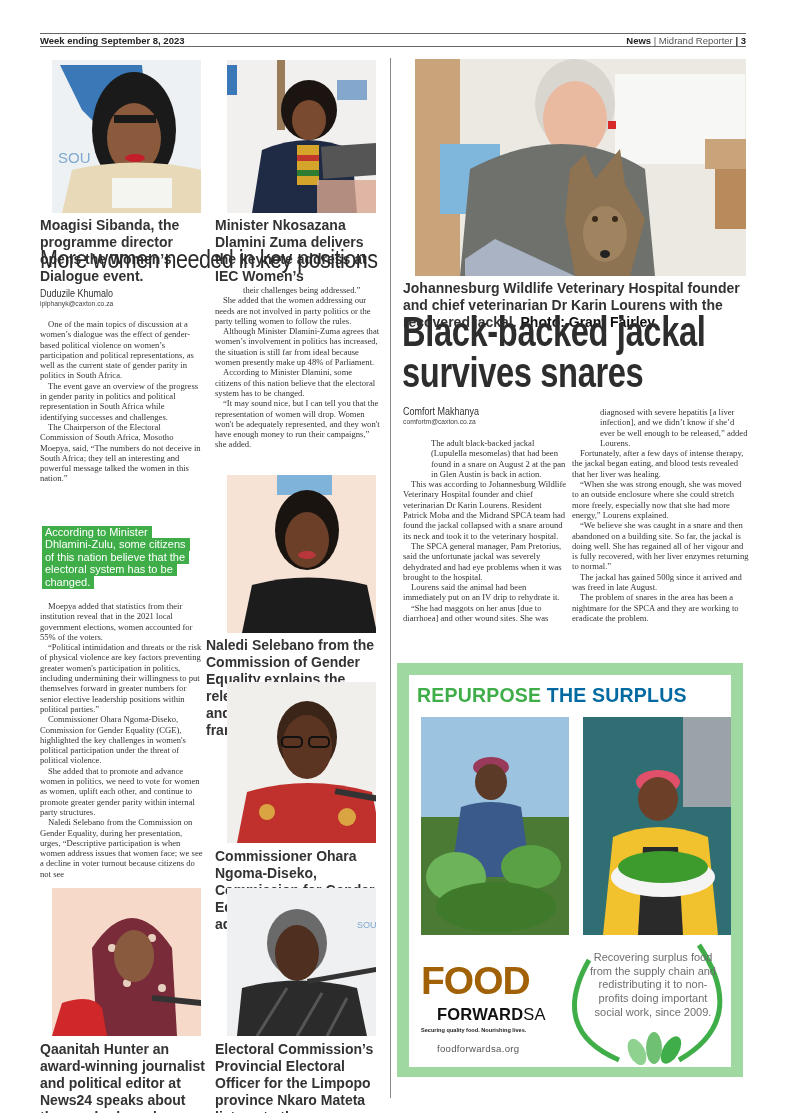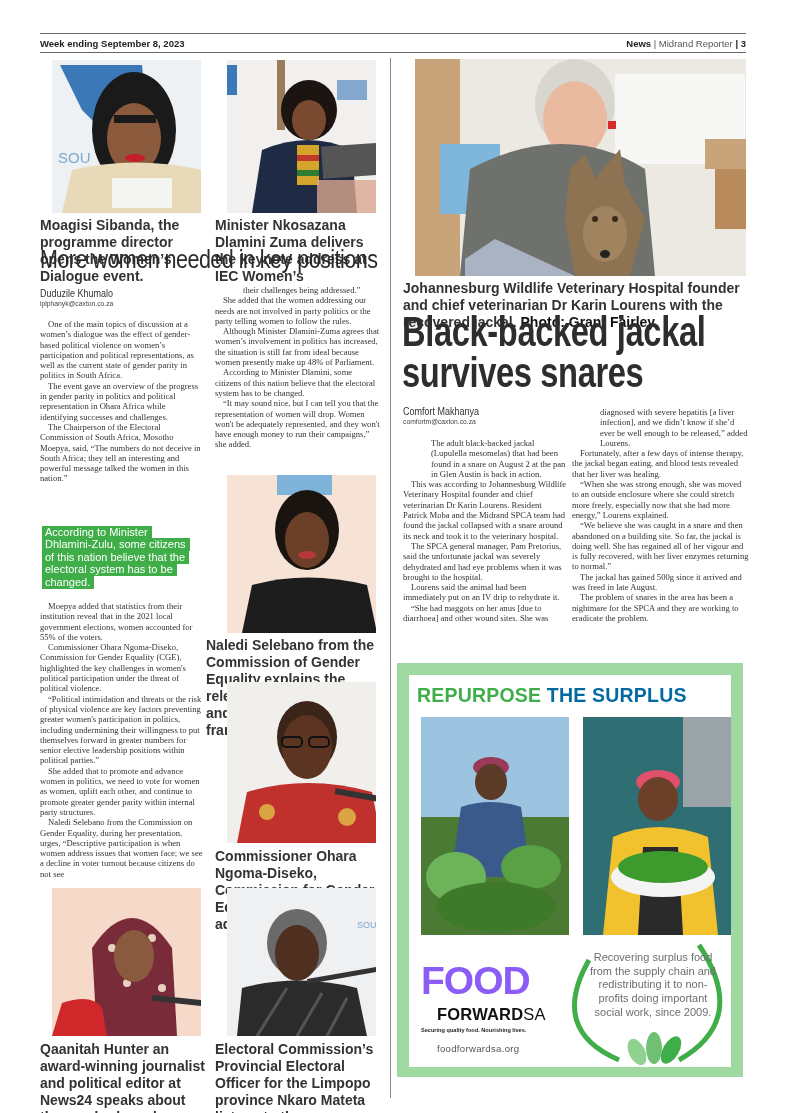--- a/index.html
+++ b/index.html
@@ -1,38 +1,38 @@
 <!DOCTYPE html>
 <html><head>
 <meta charset="utf-8">
 <style>
   *{box-sizing:border-box;margin:0;padding:0;}
   body{width:786px;height:1113px;background:#fff;position:relative;overflow:hidden;font-family:"Liberation Serif",serif;color:#222;}
   .abs{position:absolute;}
-  .hdr{left:40px;top:33px;width:706px;height:20px;border-top:1.5px solid #666;border-bottom:1px solid #666;font-family:"Liberation Sans",sans-serif;font-size:9.5px;font-weight:bold;display:flex;justify-content:space-between;align-items:center;padding:0;}
+  .hdr{left:40px;top:33px;width:706px;height:14px;border-top:1.5px solid #666;border-bottom:1px solid #666;font-family:"Liberation Sans",sans-serif;font-size:9.5px;font-weight:bold;display:flex;justify-content:space-between;align-items:center;padding:0;}
   .hdr .right span.light{font-weight:normal;color:#555;}
   .photo{overflow:hidden;padding-left:12px;}
   .cap{font-family:"Liberation Sans",sans-serif;font-size:14px;line-height:17px;color:#333;font-weight:bold;}
   .cap b{color:#111;}
   .headline1{font-family:"Liberation Sans",sans-serif;font-size:25px;color:#2a2a2a;letter-spacing:-0.6px;font-stretch:condensed;transform:scaleX(0.86);transform-origin:left top;white-space:nowrap;}
   .headline2{font-family:"Liberation Sans",sans-serif;font-weight:bold;font-size:43px;line-height:41px;color:#2d2d2d;transform:scaleX(0.76);transform-origin:left top;white-space:nowrap;letter-spacing:-0.5px;}
   .byline{font-family:"Liberation Sans",sans-serif;font-size:10px;color:#333;transform:scaleX(0.9);transform-origin:left top;white-space:nowrap;}
   .email{font-family:"Liberation Sans",sans-serif;font-size:7.5px;color:#444;transform:scaleX(0.9);transform-origin:left top;white-space:nowrap;}
   .body{font-size:8.6px;line-height:10.3px;color:#333;text-align:left;}
   .body p{text-indent:8px;}
   .body p.first{text-indent:0;padding-left:28px;}
   .pull{font-family:"Liberation Sans",sans-serif;font-size:11px;line-height:12.4px;color:#fff;}
   .pull span{background:#3fae49;padding:0 4px 1px 3px;box-decoration-break:clone;-webkit-box-decoration-break:clone;}
   .vrule{width:1px;background:#888;}
   .ad{background:#9fd8a0;}
   .ad-inner{background:#fff;}
   .ad-title{font-family:"Liberation Sans",sans-serif;font-weight:bold;font-size:19.5px;letter-spacing:0.2px;white-space:nowrap;}
   .ad-title .g{color:#3fae49;} .ad-title .gr{color:#0369a1;}
   .ad-tag{font-family:"Liberation Sans",sans-serif;font-size:11px;line-height:13.7px;color:#6d6e71;text-align:center;}
-  .food{font-family:"Liberation Sans",sans-serif;font-weight:bold;font-size:39px;color:#8b5cf6;letter-spacing:-1px;}
+  .food{font-family:"Liberation Sans",sans-serif;font-weight:bold;font-size:39px;color:#a16207;letter-spacing:-1px;}
   .forward{font-family:"Liberation Sans",sans-serif;font-weight:bold;font-size:16.5px;color:#111;letter-spacing:0.2px;}
   .forward .sa{font-weight:normal;}
   .slogan{font-family:"Liberation Sans",sans-serif;font-size:5.6px;color:#222;font-weight:bold;}
   .url{font-family:"Liberation Sans",sans-serif;font-size:9.6px;color:#555;letter-spacing:0.3px;}
 </style>
 </head>
 <body>
 
 <div class="abs hdr">
   <span>Week ending September 8, 2023</span>
@@ -72,30 +72,30 @@
 </div>
 <div class="abs cap" style="left:40px;top:217px;width:165px;">Moagisi Sibanda, the programme director opens the Women’s Dialogue event.</div>
 <div class="abs cap" style="left:215px;top:217px;width:170px;">Minister Nkosazana Dlamini Zuma delivers the keynote address at IEC Women’s</div>
 
 <div class="abs headline1" style="left:40px;top:245px;">More women needed in key positions</div>
 <div class="abs byline" style="left:40px;top:288px;">Duduzile Khumalo</div>
 <div class="abs email" style="left:40px;top:299px;">iplphanyk@caxton.co.za</div>
 
 <div class="abs body" style="left:40px;top:319px;width:164px;">
   <p>One of the main topics of discussion at a women’s dialogue was the effect of gender-based political violence on women’s participation and political representations, as well as the current state of gender parity in politics in South Africa.</p>
-  <p>The event gave an overview of the progress in gender parity in politics and political representation in Ohara Africa while identifying successes and challenges.</p>
+  <p>The event gave an overview of the progress in gender parity in politics and political representation in South Africa while identifying successes and challenges.</p>
   <p>The Chairperson of the Electoral Commission of South Africa, Mosotho Moepya, said, “The numbers do not deceive in South Africa; they tell an interesting and powerful message talked the women in this nation.”</p>
 </div>
 <div class="abs pull" style="left:42px;top:526px;width:152px;">
   <span>According to Minister Dhlamini-Zulu, some citizens of this nation believe that the electoral system has to be changed.</span>
 </div>
 <div class="abs body" style="left:40px;top:601px;width:164px;">
   <p>Moepya added that statistics from their institution reveal that in the 2021 local government elections, women accounted for 55% of the voters.</p>
+  <p>“Political intimidation and threats or the risk of physical violence are key factors preventing greater women's participation in politics, including undermining their willingness to put themselves forward in greater numbers for senior elective leadership positions within political parties.”</p>
   <p>Commissioner Ohara Ngoma-Diseko, Commission for Gender Equality (CGE), highlighted the key challenges in women's political participation under the threat of political violence.</p>
-  <p>“Political intimidation and threats or the risk of physical violence are key factors preventing greater women's participation in politics, including undermining their willingness to put themselves forward in greater numbers for senior elective leadership positions within political parties.”</p>
   <p>She added that to promote and advance women in politics, we need to vote for women as women, uplift each other, and continue to promote greater gender parity within internal party structures.</p>
   <p>Naledi Selebano from the Commission on Gender Equality, during her presentation, urges, “Descriptive participation is when women address issues that women face; we see a decline in voter turnout because citizens do not see</p>
 </div>
 
 <div class="abs body" style="left:215px;top:285px;width:165px;">
   <p class="first">their challenges being addressed.”</p>
   <p>She added that the women addressing our needs are not involved in party politics or the party telling women to follow the rules.</p>
   <p>Although Minister Dlamini-Zuma agrees that women’s involvement in politics has increased, the situation is still far from ideal because women presently make up 48% of Parliament.</p>
   <p>According to Minister Dlamini, some citizens of this nation believe that the electoral system has to be changed.</p>
   <p>“It may sound nice, but I can tell you that the representation of women will drop. Women won't be adequately represented, and they won't have enough money to run their campaigns,” she added.</p>

